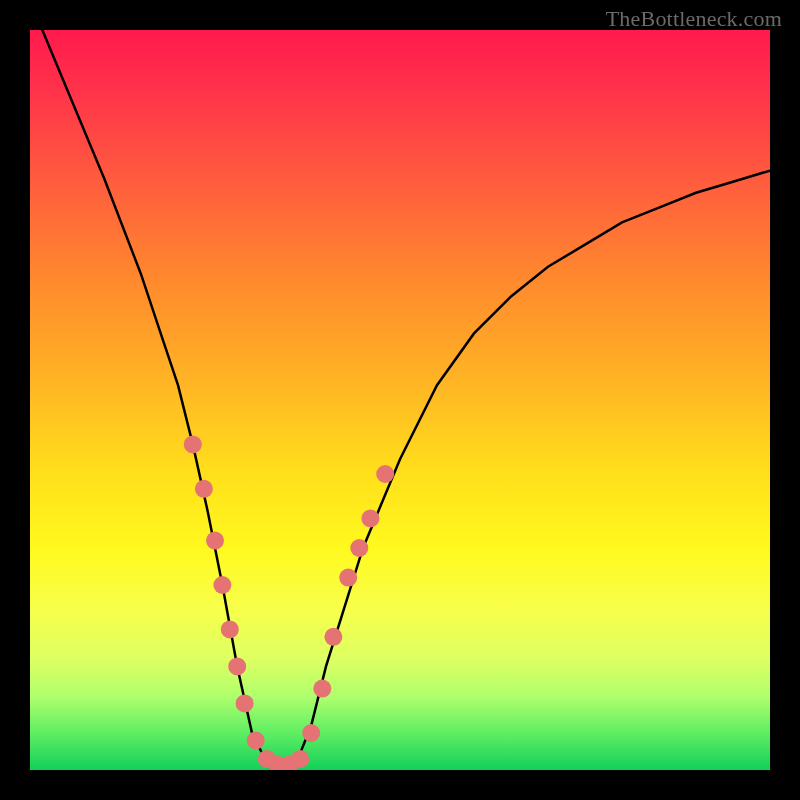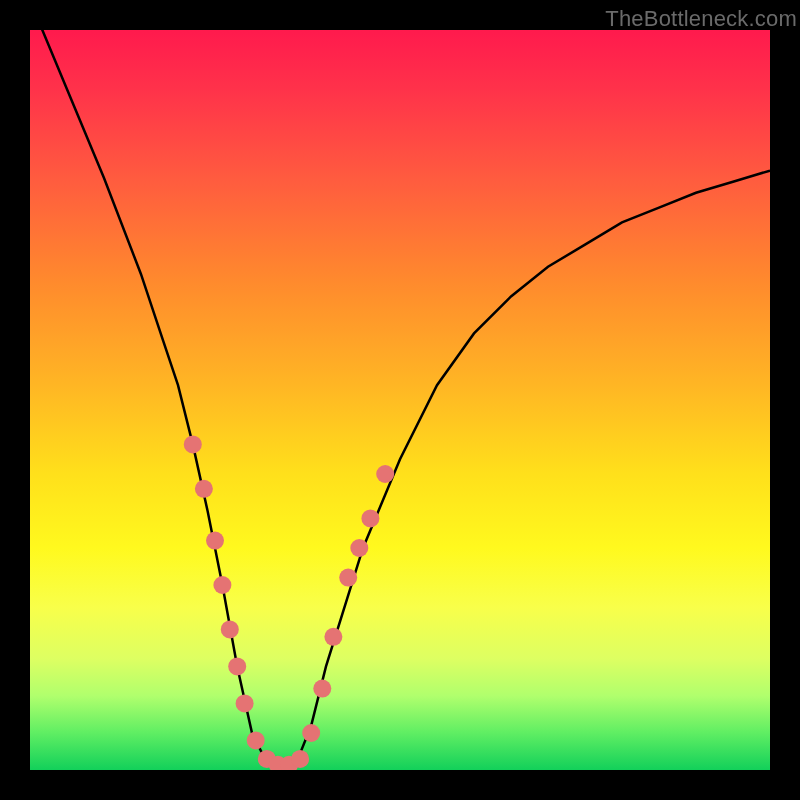--- a/index.html
+++ b/index.html
@@ -35,25 +35,26 @@
       #f8ff4a 78%,
       #ddff62 85%,
       #b0ff6d 90%,
       #5fee63 95%,
       #12d05a 100%
     );
   }
   .watermark {
     position: absolute;
     top: 6px;
-    right: 3px;
+    right: 18px;
     color: #6a6a6a;
     font-size: 22px;
     letter-spacing: 0.2px;
     user-select: none;
+    font-family: Liberation Serif, serif;
   }
   svg.curve {
     position: absolute;
     left: 0;
     top: 0;
     width: 740px;
     height: 740px;
   }
 </style>
 </head>

